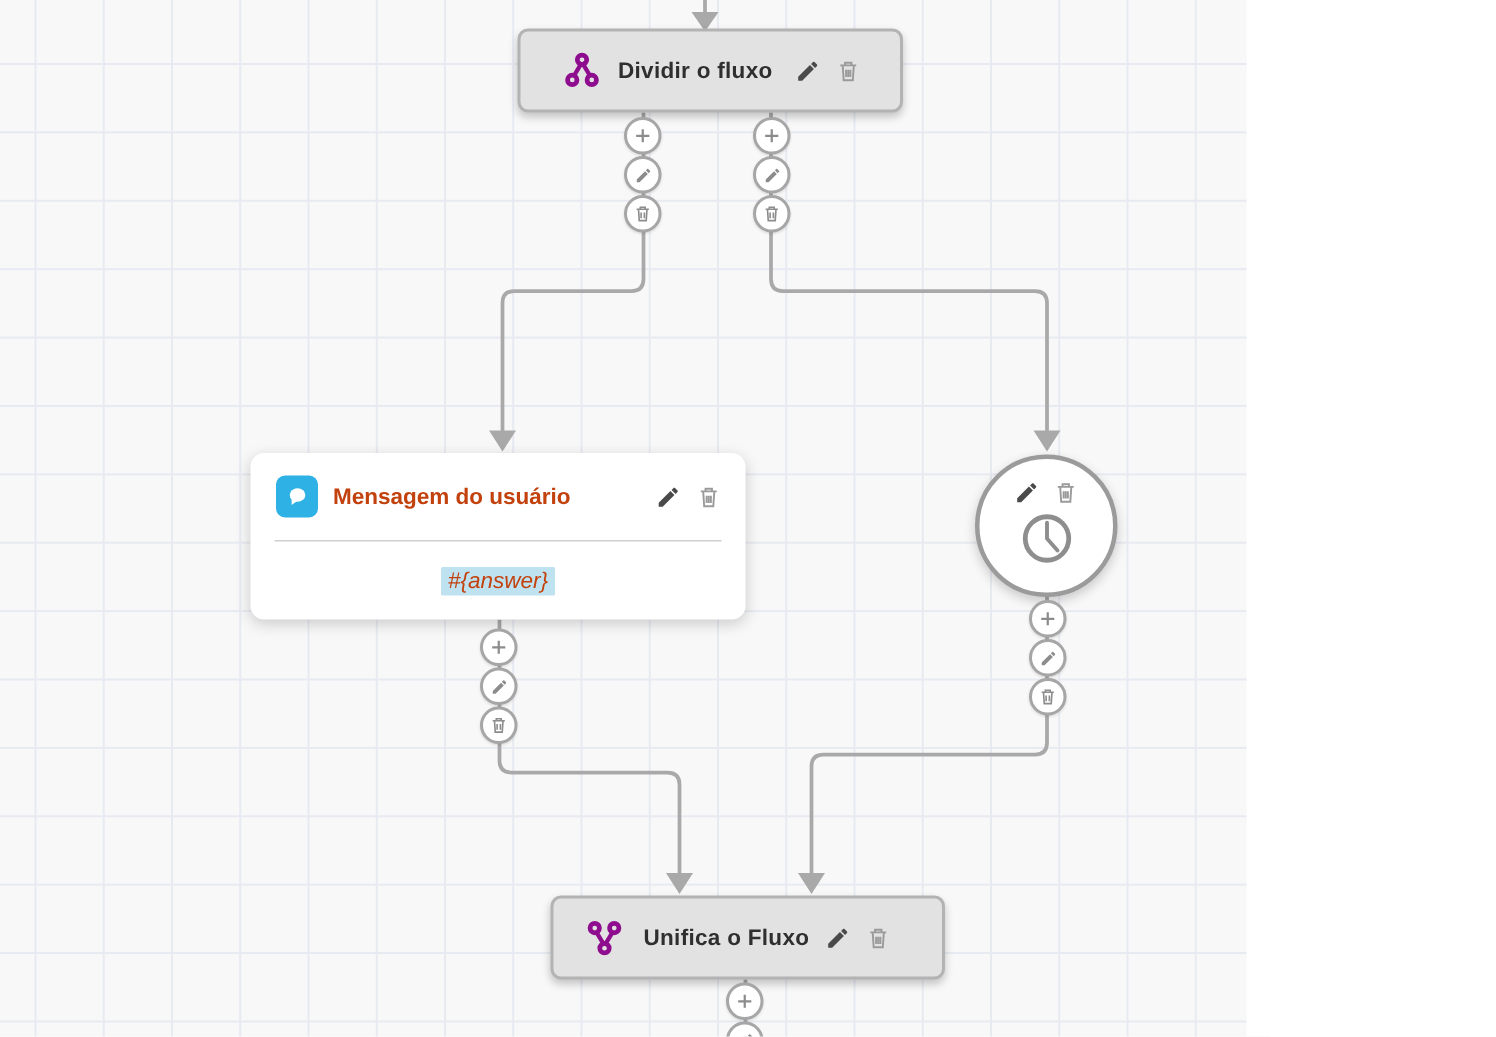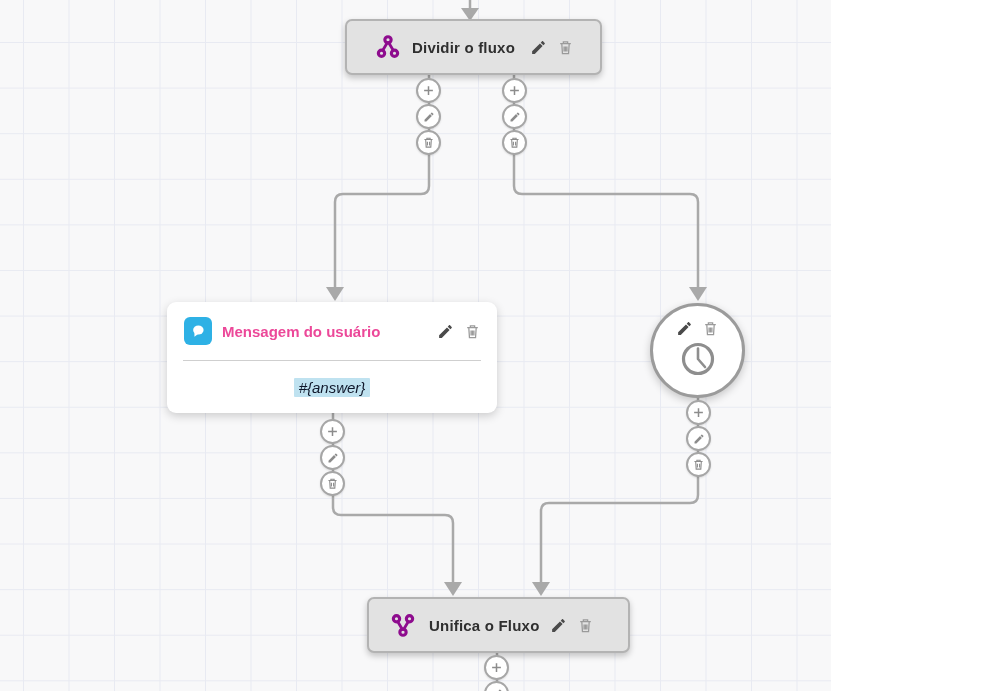--- a/index.html
+++ b/index.html
@@ -36,25 +36,25 @@
 
   .card-node{
     position:absolute;z-index:2;box-sizing:border-box;background:#ffffff;
     border-radius:9px;box-shadow:0 3px 10px rgba(0,0,0,.18);
   }
   .card-header{display:flex;align-items:center;height:58px;padding:0 16px 0 17px;}
   .type-icon{
     width:28px;height:28px;border-radius:6px;background:var(--blue);
     display:flex;align-items:center;justify-content:center;flex:0 0 auto;
   }
-  .card-title{font-size:15px;font-weight:bold;color:#ec4899;margin-left:10px;white-space:nowrap;}
+  .card-title{font-size:15px;font-weight:bold;color:#c2410c;margin-left:10px;white-space:nowrap;}
   .card-divider{height:1px;background:#cfcfcf;margin:0 16px;}
   .card-body{height:52px;display:flex;align-items:center;justify-content:center;}
   .var-chip{
-    font-size:15px;font-style:italic;color:#0f172a;
+    font-size:15px;font-style:italic;color:#c2410c;
     background:var(--highlight-blue);padding:1px 5px;border-radius:1px;
   }
 
   .circle-node{
     position:absolute;z-index:2;width:95px;height:95px;box-sizing:border-box;
     background:#fff;border:3px solid #9b9b9b;border-radius:50%;
     box-shadow:0 3px 8px rgba(0,0,0,.2);
     display:flex;flex-direction:column;align-items:center;
   }
   .circle-node .actions-row{display:flex;gap:8px;margin-top:13px;}

